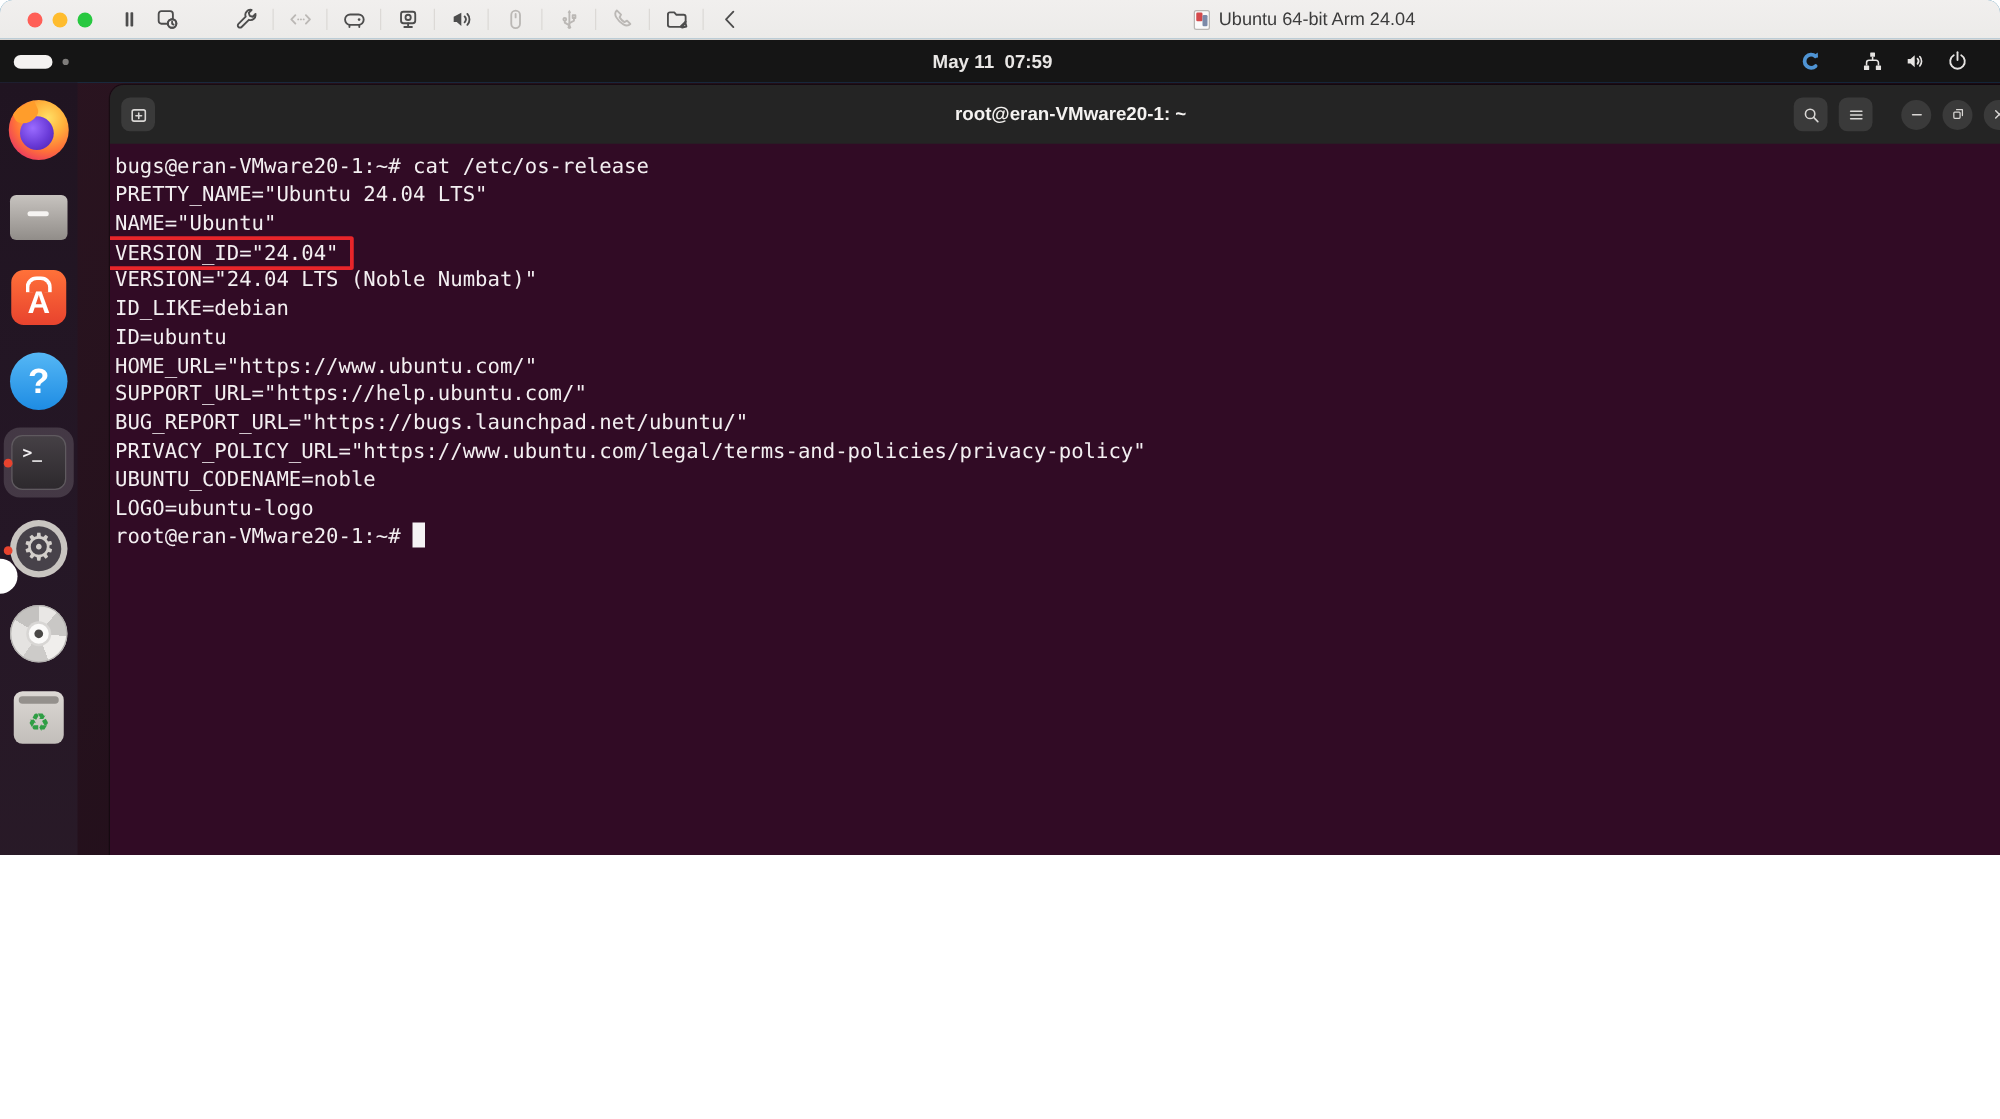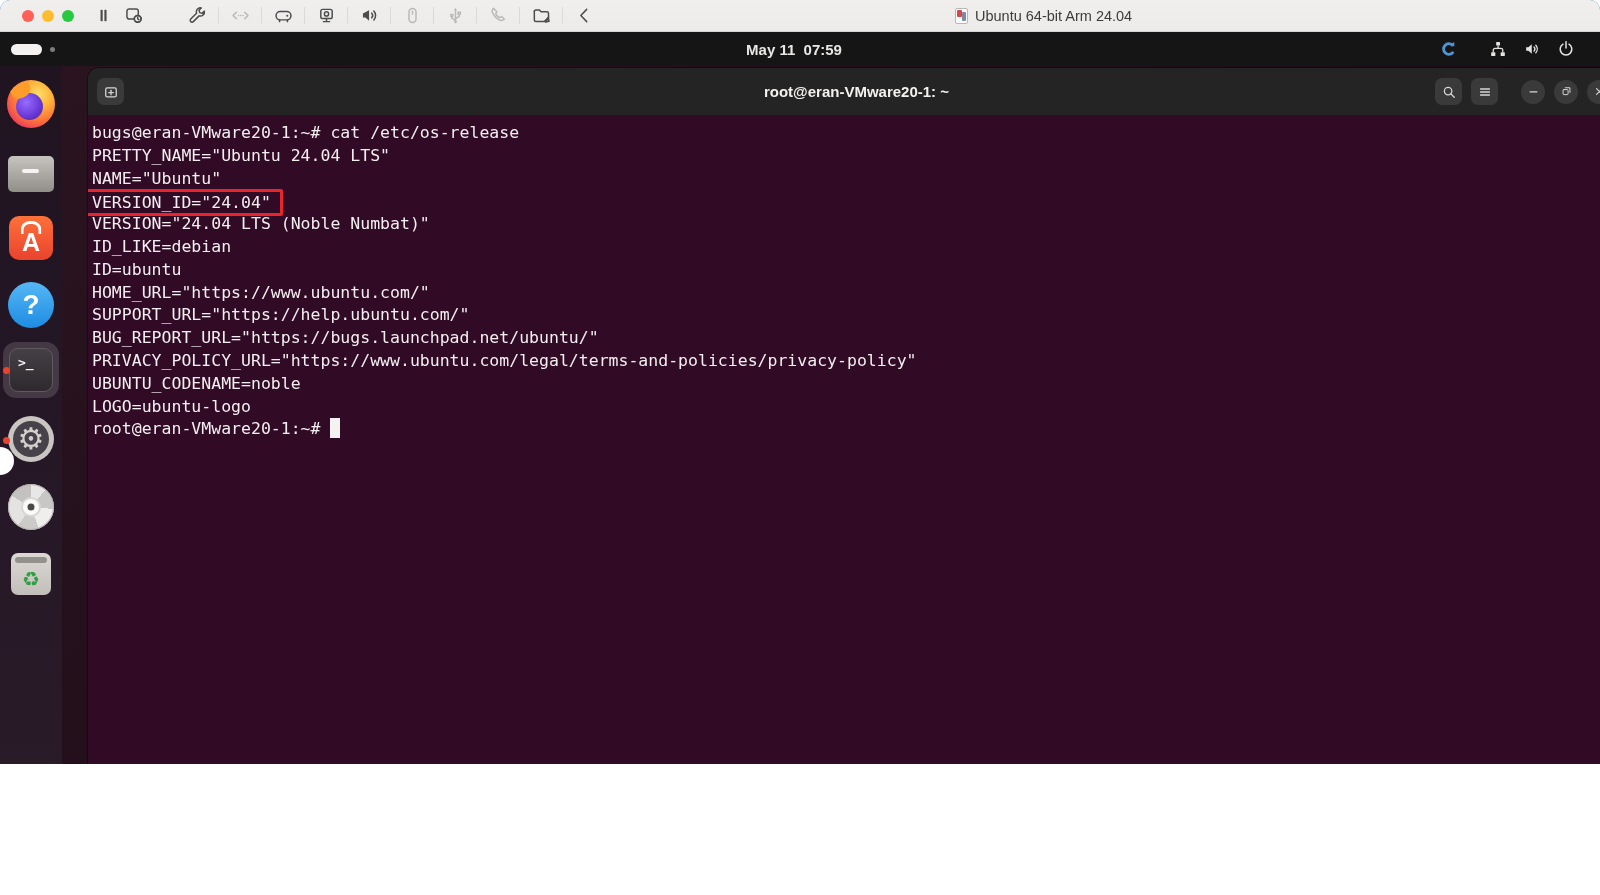--- a/index.html
+++ b/index.html
@@ -1,18 +1,18 @@
 <!DOCTYPE html>
 <html><head>
 <meta charset="utf-8">
 <style>
   * { margin:0; padding:0; box-sizing:border-box; }
   html,body { background:#ffffff; }
   body { font-family:"Liberation Sans","DejaVu Sans",sans-serif; }
-  .screen { position:relative; width:1600px; height:764px; overflow:hidden; background:#0369a1; border-radius:10px 10px 0 0; }
+  .screen { position:relative; width:1600px; height:684px; overflow:hidden; background:#0369a1; border-radius:10px 10px 0 0; }
 
   
   .mac-toolbar { position:absolute; left:0; top:0; width:1600px; height:32px;
     background:linear-gradient(180deg,#f1efee,#ecebe9); border-bottom:1px solid #d6d4d2;
     display:flex; align-items:center; }
   .traffic-lights { display:flex; gap:8px; margin-left:22px; }
   .tl { width:12px; height:12px; border-radius:50%; display:inline-block; }
   .vm-ctrl-group { display:flex; align-items:center; margin-left:14px; }
   .tb-btn { width:30px; height:26px; display:flex; align-items:center; justify-content:center; color:#4d4d4d; }
   .tb-btn.disabled { color:#bbb8b5; }

